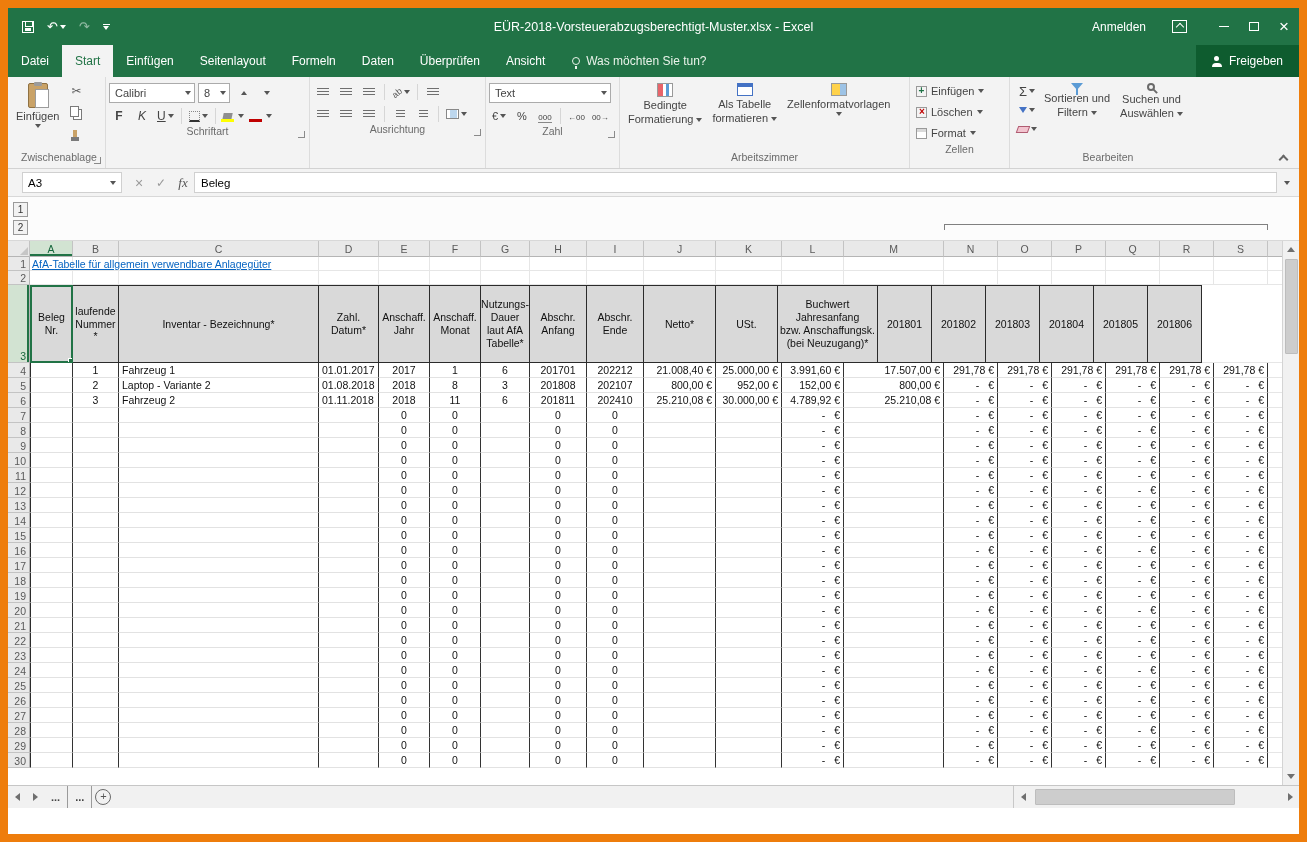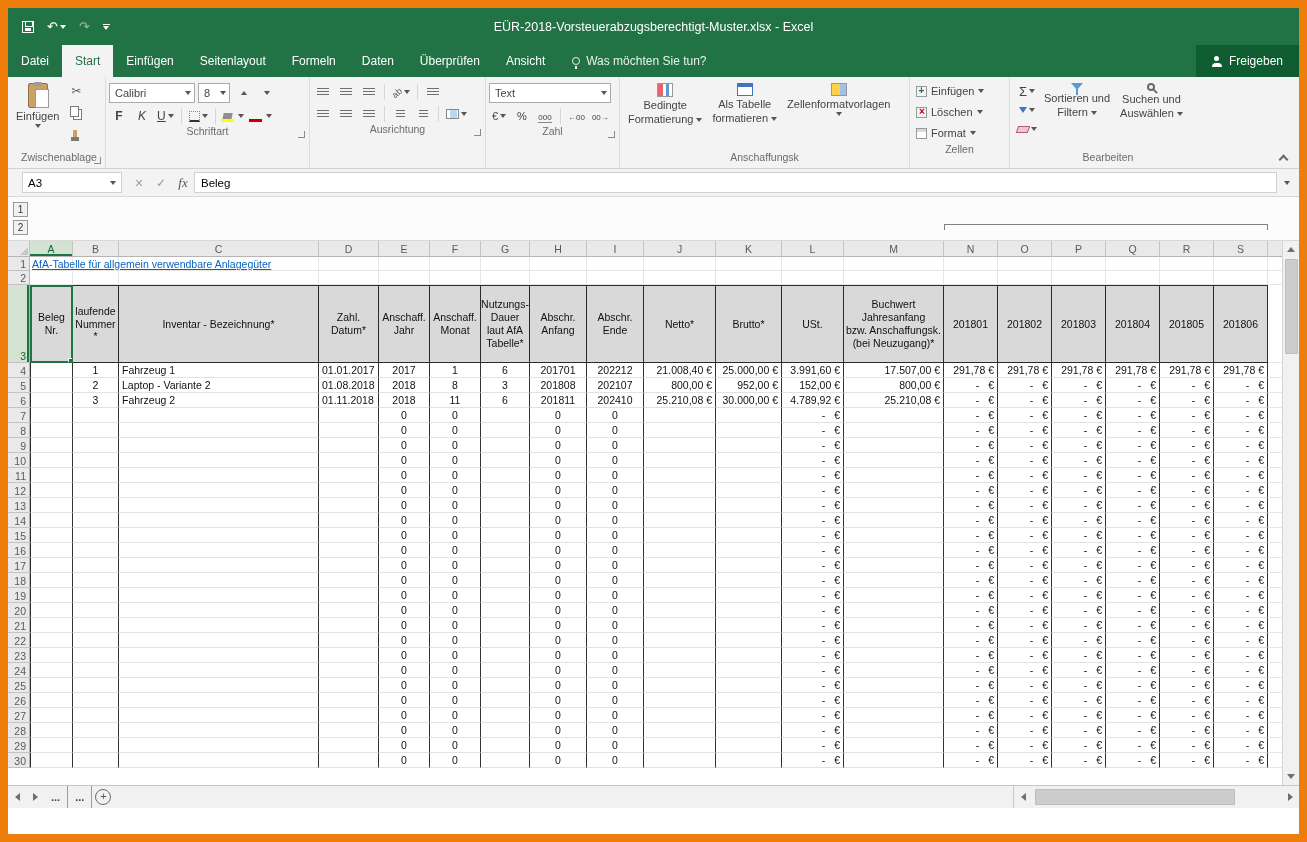--- a/index.html
+++ b/index.html
@@ -204,20 +204,33 @@
             <i class="i-redo"></i>
           </div>
       <div class="qbtn">
             <span class="qcust">
               <i class="bar"></i>
               <i class="cvw"></i>
             </span>
           </div>
     </div>
     <span class="wtitle">EÜR-2018-Vorsteuerabzugsberechtigt-Muster.xlsx  -  Excel</span>
+    <div class="tbright">
+      <span class="signin">Anmelden</span>
+      <i class="ribopt"></i>
+      <div class="wbtn">
+            <i class="ic-min"></i>
+          </div>
+      <div class="wbtn">
+            <i class="ic-max"></i>
+          </div>
+      <div class="wbtn">
+            <i class="ic-close"></i>
+          </div>
+    </div>
   </div>
 
   <div class="tabrow">
     <div class="rtab">Datei</div>
     <div id="rtabs" class="rtabs">
           <div class="rtab active">Start</div>
           <div class="rtab">Einfügen</div>
           <div class="rtab">Seitenlayout</div>
           <div class="rtab">Formeln</div>
           <div class="rtab">Daten</div>
@@ -402,21 +415,21 @@
                   <i class="cv"></i>
                 </span></span>
         </div>
         <div class="bigbtn">
           <i class="ic-styles"></i>
           <span class="b2l"><span>Zellenformatvorlagen</span><br><span class="l2">
                   <i class="cv"></i>
                 </span></span>
         </div>
       </div>
-      <div class="glab"><span>Anschaffungsk</span></div>
+      <div class="glab"><span>Arbeitszimmer</span></div>
     </div>
 
     <div class="group" style="width:100px">
       <div class="g2" style="gap:1px;padding-top:2px">
         <div class="mbtn">
               <i class="ic-ins"></i>
               <span>Einfügen</span>
               <i class="cv"></i>
             </div>
         <div class="mbtn">
@@ -589,21 +602,20 @@
 Monat</div>
             <div class="cell thdr" style="width: 49px;">Nutzungs-
 Dauer
 laut AfA
 Tabelle*</div>
             <div class="cell thdr" style="width: 57px;">Abschr.
 Anfang</div>
             <div class="cell thdr" style="width: 57px;">Abschr.
 Ende</div>
             <div class="cell thdr" style="width: 72px;">Netto*</div>
-            <div class="cell thdr" style="width: 66px;">Brutto*</div>
             <div class="cell thdr" style="width: 62px;">USt.</div>
             <div class="cell thdr" style="width: 100px;">Buchwert
 Jahresanfang
 bzw. Anschaffungsk.
 (bei Neuzugang)*</div>
             <div class="cell thdr" style="width: 54px;">201801</div>
             <div class="cell thdr" style="width: 54px;">201802</div>
             <div class="cell thdr" style="width: 54px;">201803</div>
             <div class="cell thdr" style="width: 54px;">201804</div>
             <div class="cell thdr" style="width: 54px;">201805</div>

